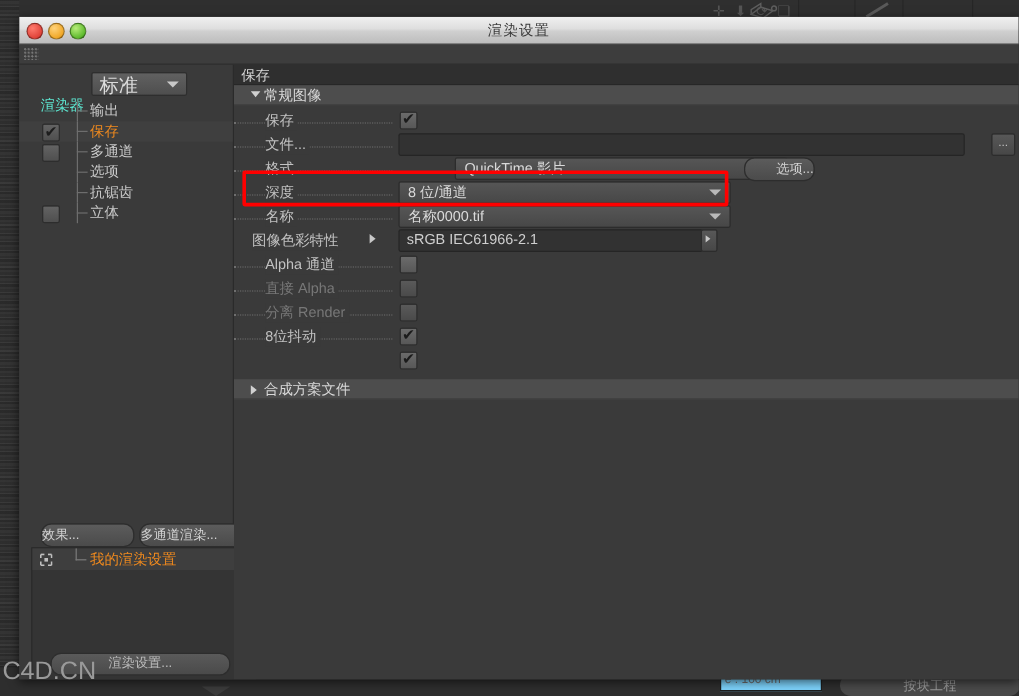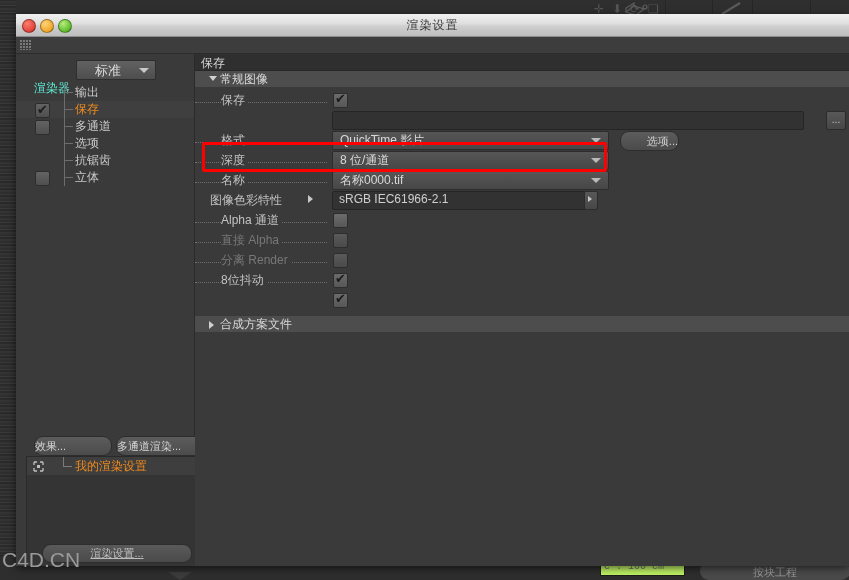--- a/index.html
+++ b/index.html
@@ -29,22 +29,22 @@
   }
   #bg-cube{
     position:absolute;left:622px;top:1px;width:30px;height:17px;
   }
   #bg-bottombar{
     position:absolute;left:0;bottom:0;width:849px;height:24px;background:#2e2e2e;
     border-top:1px solid #242424;
   }
   #bg-coord{
     position:absolute;left:600px;bottom:4px;width:80px;height:16px;
-    background:#bef264;border:1px solid #1d1d1d;color:#6d6d6d;font-size:10px;
-    line-height:16px;padding-left:3px;overflow:hidden;white-space:nowrap;font-family:Liberation Mono, monospace;
+    background:#7dd3fc;border:1px solid #1d1d1d;color:#6d6d6d;font-size:10px;
+    line-height:16px;padding-left:3px;overflow:hidden;white-space:nowrap;
   }
   #bg-btn-right{
     position:absolute;left:700px;bottom:0px;width:150px;height:18px;
     background:#4a4a4a;border-radius:9px;color:#9a9a9a;font-size:11px;
     text-align:center;line-height:20px;overflow:hidden;
   }
   #bg-arrow{
     position:absolute;left:168px;bottom:0px;width:0;height:0;
     border-left:12px solid transparent;border-right:12px solid transparent;
     border-top:8px solid #3c3c3c;
@@ -95,21 +95,21 @@
   #renderer-row{position:absolute;left:0;top:6px;height:20px;width:178px;}
   #renderer-label{
     position:absolute;left:18px;top:20px;font-size:12px;color:#5eead4;
   }
   #renderer-select{
     position:absolute;left:60px;top:0px;width:78px;height:18px;
     background:linear-gradient(to bottom,#616161,#4e4e4e);
     border:1px solid #2e2e2e;border-radius:2px;
   }
   #renderer-select .sel-text{
-    position:absolute;left:18px;top:1px;font-size:13px;color:#dcdcdc;text-align:center;
+    position:absolute;left:6px;top:1px;font-size:16px;color:#dcdcdc;text-align:center;
   }
   .tri-down{
     position:absolute;width:0;height:0;
     border-left:5px solid transparent;border-right:5px solid transparent;
     border-top:5px solid #c9c9c9;
   }
   #renderer-select .tri-down{right:6px;top:7px;}
 
   #tree{position:absolute;left:0;top:30px;width:178px;}
   .tree-row{
@@ -164,21 +164,21 @@
     position:absolute;left:36px;top:0;width:8px;height:9px;
     border-left:1px solid #7a7a7a;border-bottom:1px solid #7a7a7a;
   }
   #preset-label{
     position:absolute;left:48px;top:0;font-size:12px;color:#f08a1e;
   }
   #bottom-btn{
     position:absolute;left:42px;top:544px;width:148px;height:17px;
     background:linear-gradient(to bottom,#5a5a5a,#4a4a4a);
     border:1px solid #2d2d2d;border-radius:9px;
-    font-size:11px;color:#bdbdbd;text-align:center;line-height:17px;text-decoration:underline;
+    font-size:11px;color:#bdbdbd;text-align:center;line-height:17px;
   }
   #watermark{
     position:absolute;left:2px;top:548px;font-size:21px;color:#9a9a9a;
     letter-spacing:0px;font-family:"Liberation Sans",sans-serif;
   }
 
   
   #right{
     position:absolute;left:179px;top:0;width:654px;height:514px;background:#3a3a3a;
   }
@@ -398,32 +398,36 @@
 
         <div class="frow">
           <span class="label-cell">
             <span class="dots"></span>
             <span class="label-text">保存</span>
           </span>
           <span class="cb checked"></span>
         </div>
 
         <div class="frow">
+          <span class="label-cell">
+            <span class="dots"></span>
+            <span class="label-text">文件...</span>
+          </span>
           <span class="txtfield" style="left:137px;width:470px;">
             <span class="tv"></span>
           </span>
           <span class="sqbtn" style="left:631px;">...</span>
         </div>
 
         <div class="frow">
           <span class="label-cell">
             <span class="dots"></span>
             <span class="label-text">格式</span>
           </span>
-          <span class="dd" style="width:275px;">
+          <span class="dd" style="width:275px;margin-left:47px;">
             <span class="dd-text">QuickTime 影片</span>
             <span class="tri-down"></span>
           </span>
           <span class="rbtn" style="left:425px;top:1px;width:57px;">选项...</span>
         </div>
 
         <div class="frow">
           <span class="label-cell">
             <span class="dots"></span>
             <span class="label-text">深度</span>

